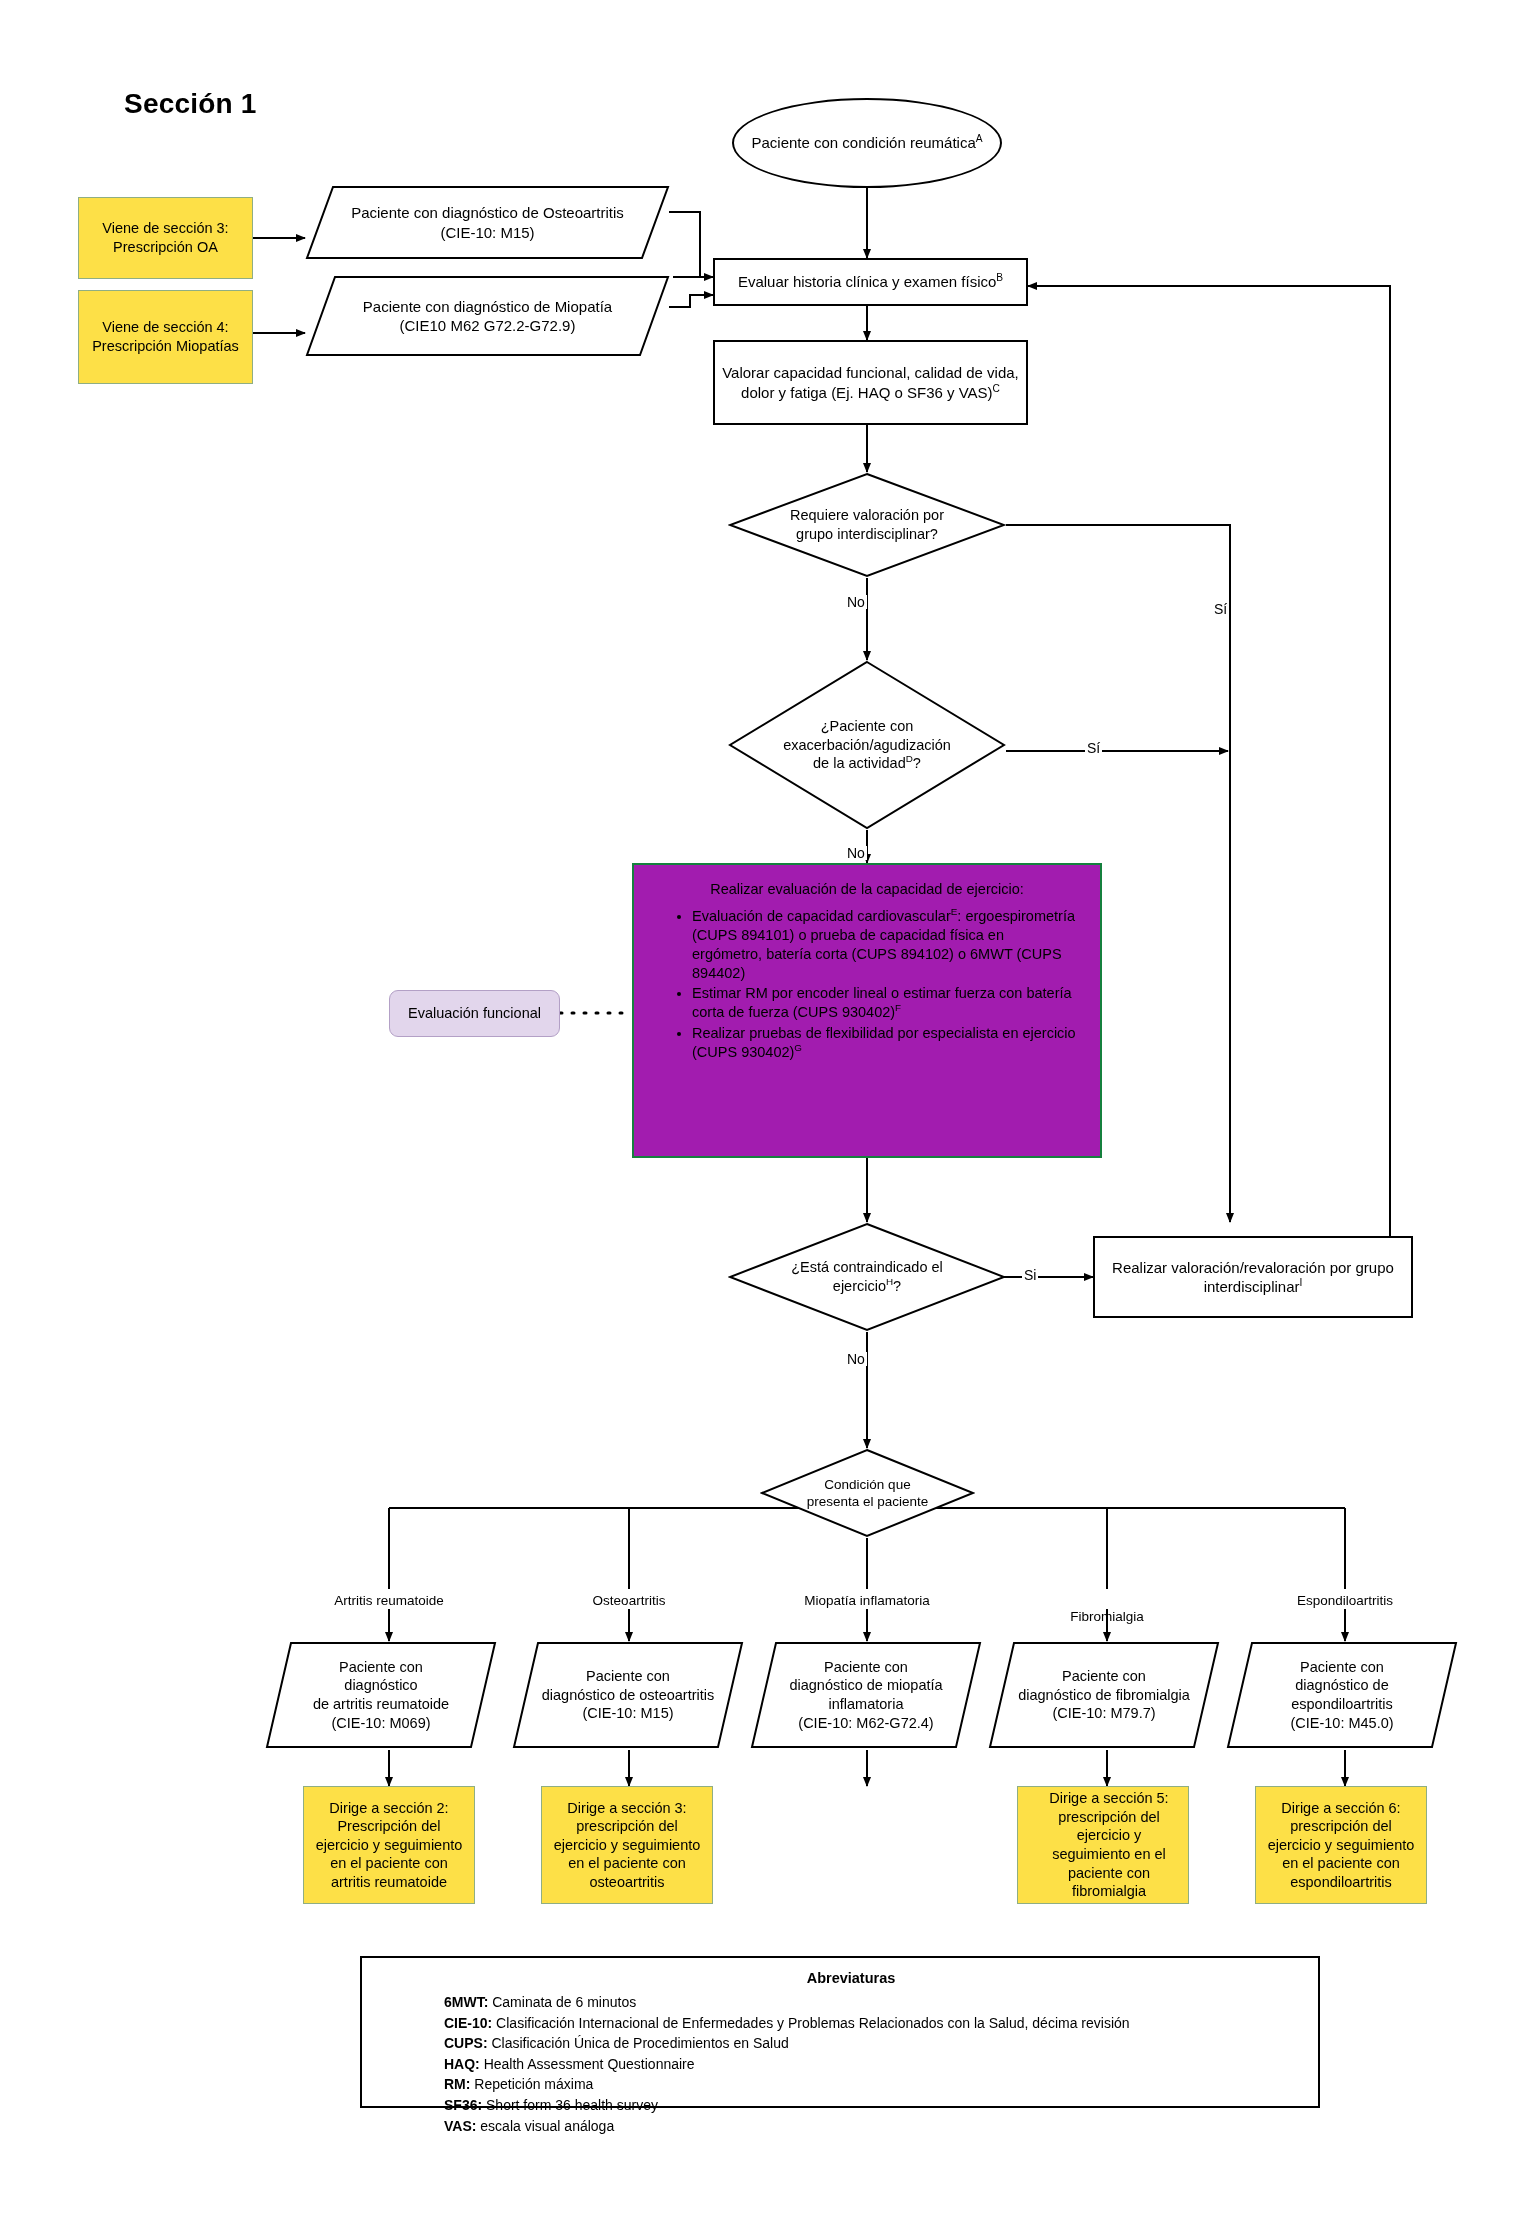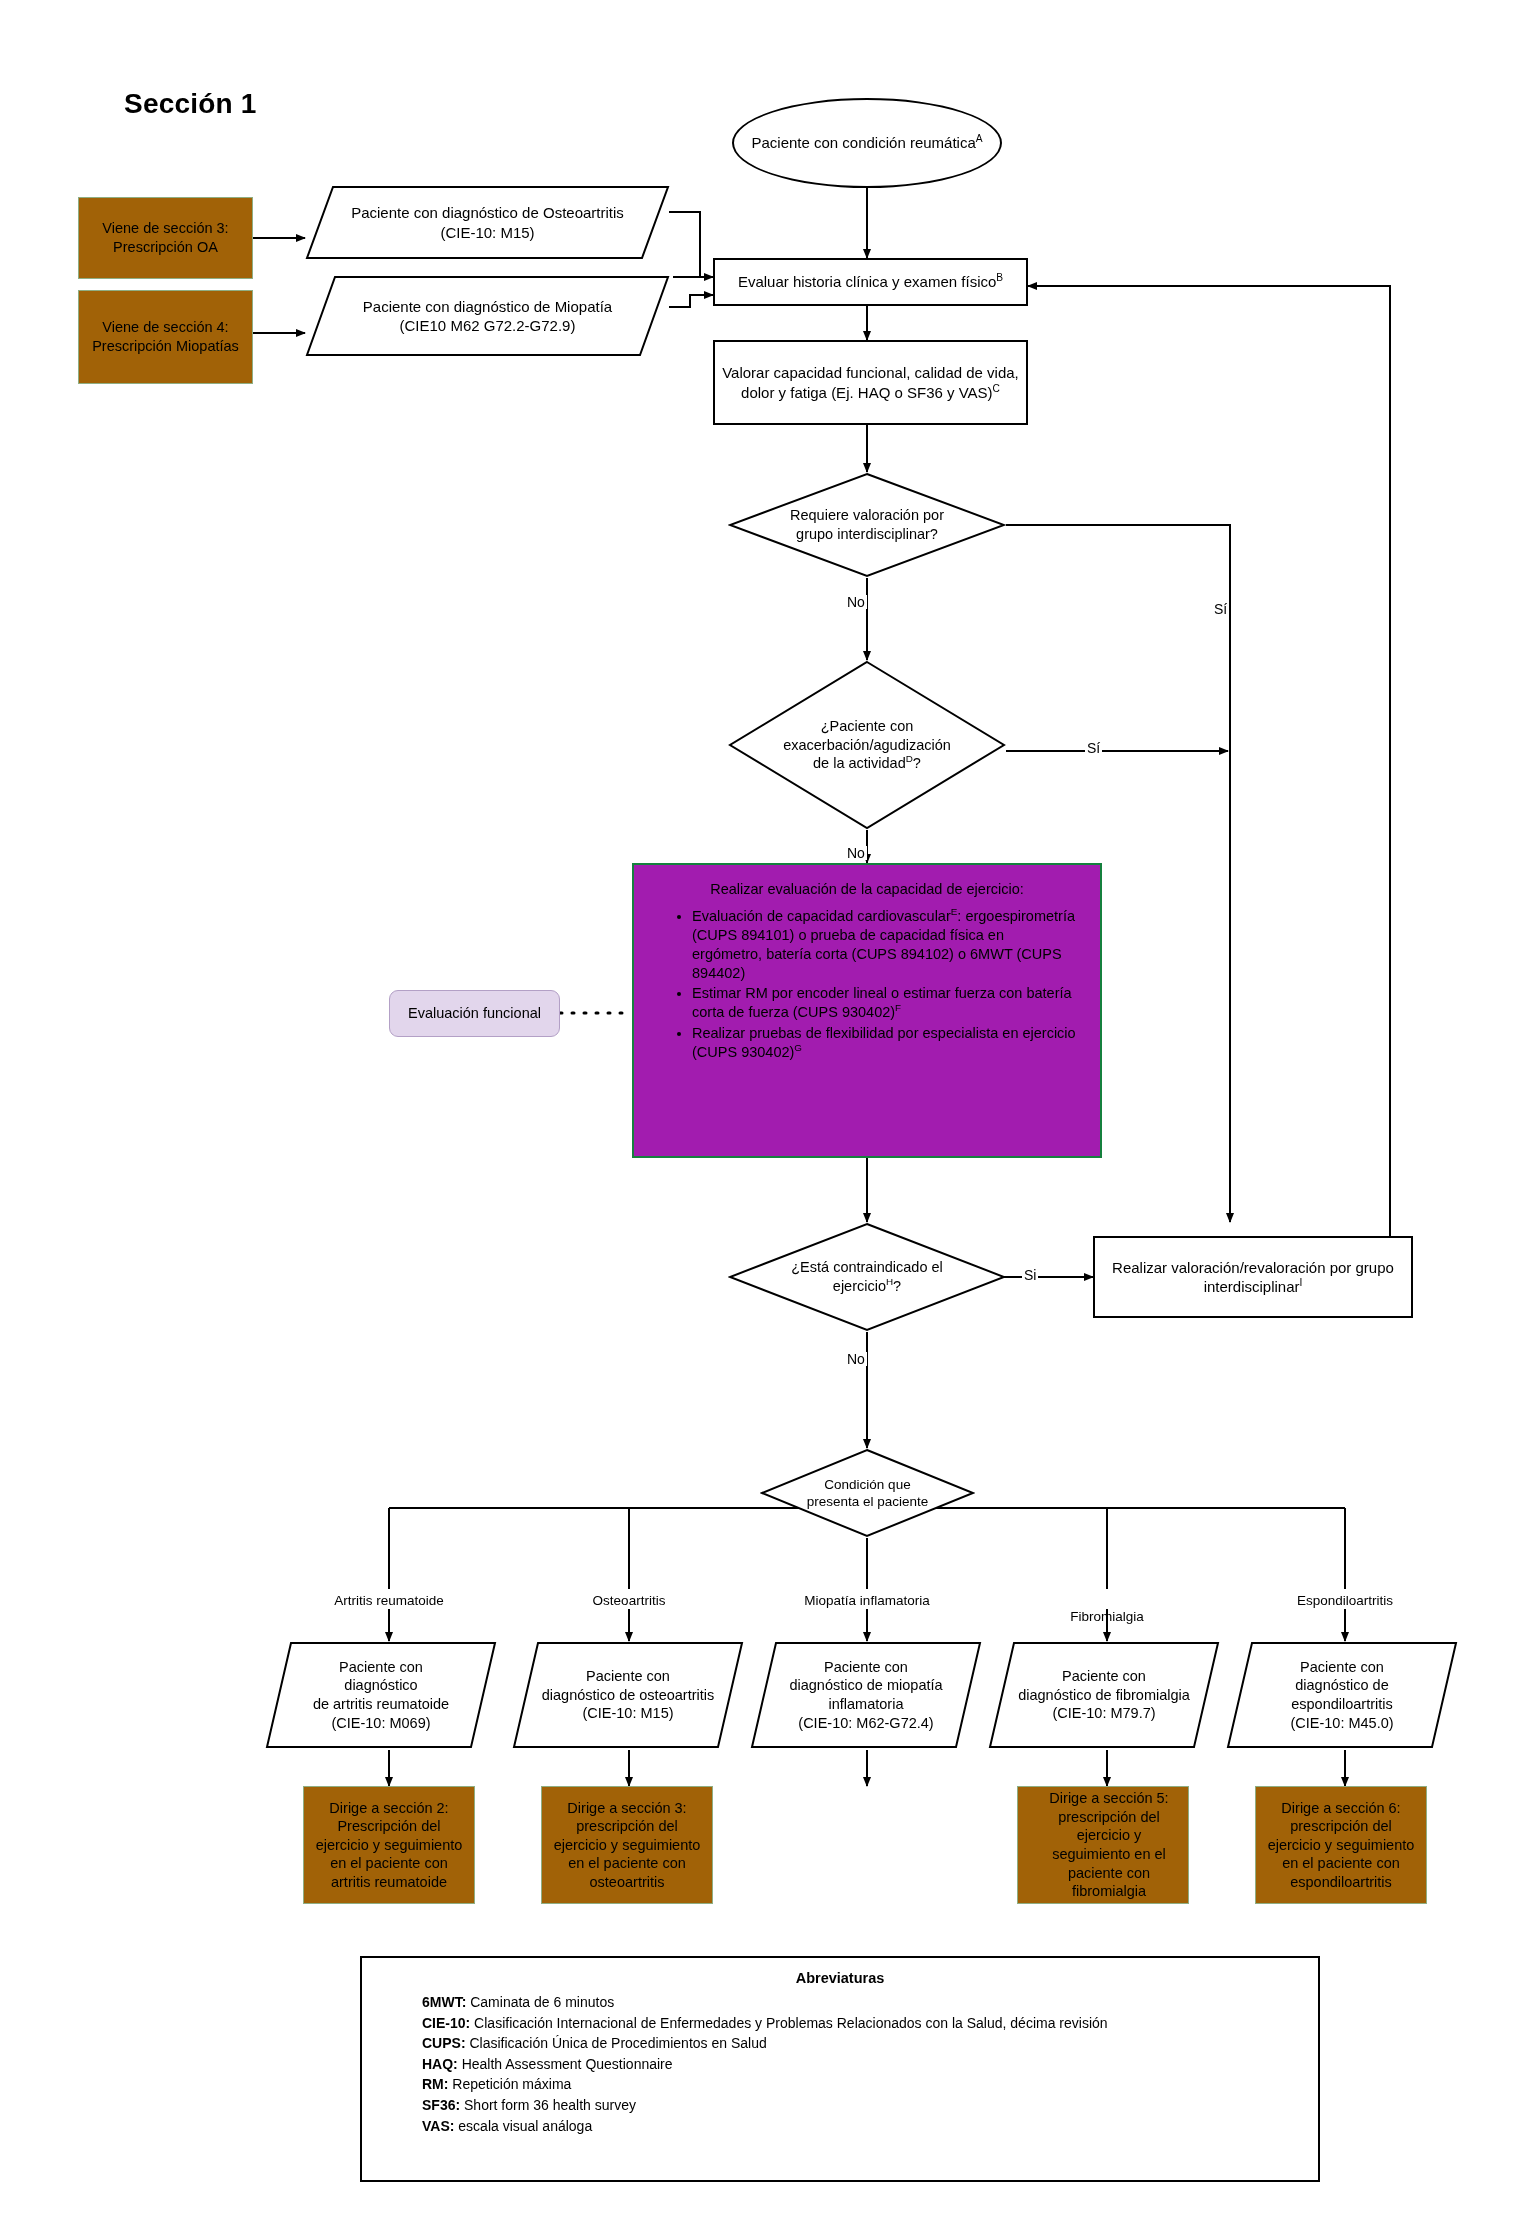--- a/index.html
+++ b/index.html
@@ -13,21 +13,21 @@
 
   .node{position:absolute;box-sizing:border-box;display:flex;align-items:center;justify-content:center;text-align:center;}
   .node .txt{width:100%;padding:0 6px;line-height:1.28;}
 
   .title{position:absolute;font-size:28px;font-weight:bold;letter-spacing:.2px;}
 
   
   .rect{border:2px solid #000;background:#fff;font-size:15px;}
 
   
-  .green{background:#a16207;border:1.5px solid #8fae83;font-size:14.5px;justify-content:center;}
+  .green{background:#fde047;border:1.5px solid #8fae83;font-size:14.5px;justify-content:center;}
 
   
   .note{background:#e2d6ec;border:1.5px solid #b3a0c6;border-radius:9px;font-size:14.5px;}
 
   
   .para{font-size:15px;}
   .para .pbg{position:absolute;inset:0;}
   .para .txt{position:relative;z-index:2;}
 
   
@@ -297,21 +297,21 @@
   <div class="node green" style="left:541px;top:1786px;width:172px;height:118px;">
     <div class="txt">Dirige a sección 3: prescripción del ejercicio y seguimiento en el paciente con osteoartritis</div>
   </div>
   <div class="node green" style="left:1017px;top:1786px;width:172px;height:118px;padding-left:12px;">
     <div class="txt">Dirige a sección 5: prescripción del ejercicio y seguimiento en el paciente con fibromialgia</div>
   </div>
   <div class="node green" style="left:1255px;top:1786px;width:172px;height:118px;">
     <div class="txt">Dirige a sección 6: prescripción del ejercicio y seguimiento en el paciente con espondiloartritis</div>
   </div>
 
-  <div class="abbr" style="left:360px;top:1956px;width:960px;height:226px;">
+  <div class="abbr" style="left:360px;top:1956px;width:960px;height:152px;padding-left:22px;">
     <div class="ahead">Abreviaturas</div>
     <div class="arow"><b>6MWT:</b><span> Caminata de 6 minutos</span></div>
     <div class="arow"><b>CIE-10:</b><span> Clasificación Internacional de Enfermedades y Problemas Relacionados con la Salud, décima revisión</span></div>
     <div class="arow"><b>CUPS:</b><span> Clasificación Única de Procedimientos en Salud</span></div>
     <div class="arow"><b>HAQ:</b><span> Health Assessment Questionnaire</span></div>
     <div class="arow"><b>RM:</b><span> Repetición máxima</span></div>
     <div class="arow"><b>SF36:</b><span> Short form 36 health survey</span></div>
     <div class="arow"><b>VAS:</b><span> escala visual análoga</span></div>
   </div>
 

